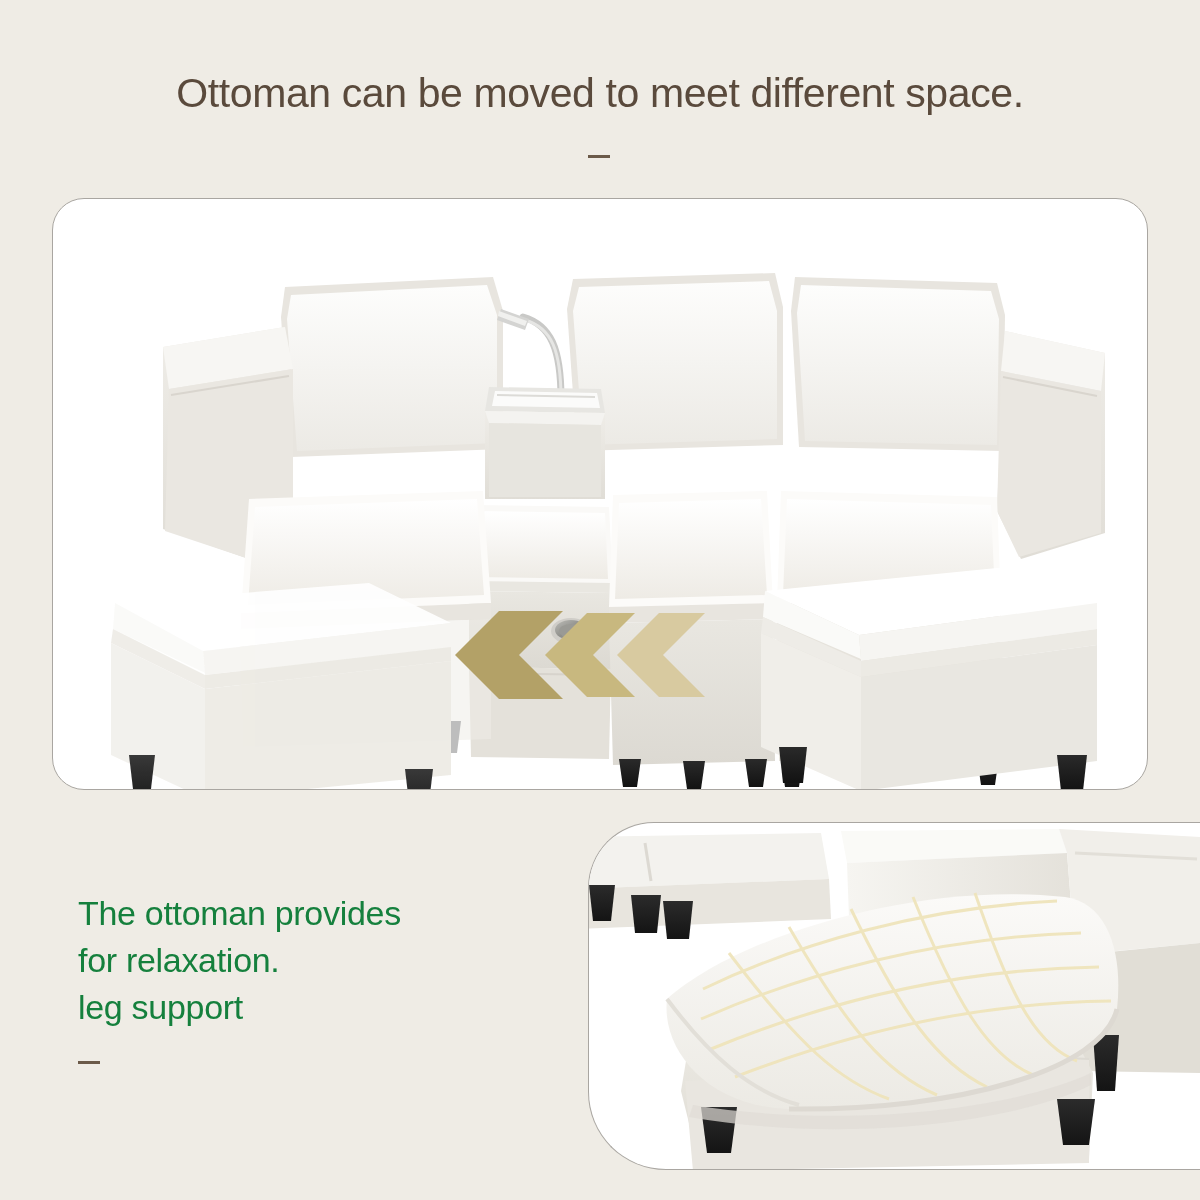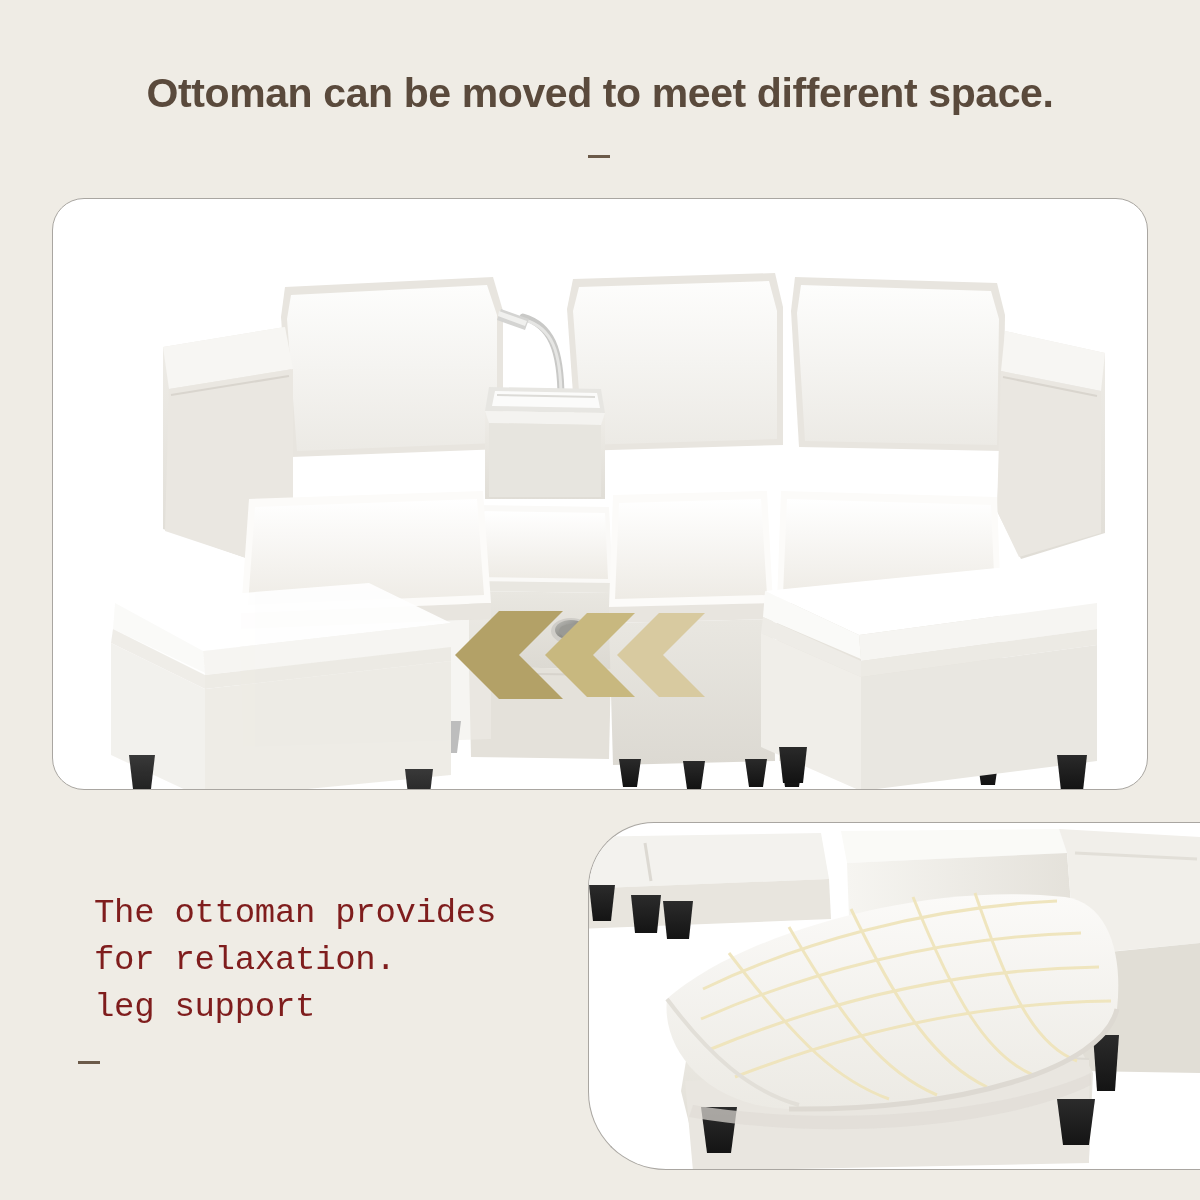--- a/index.html
+++ b/index.html
@@ -17,21 +17,21 @@
     background:#efece5;
   }
 
   
   .headline {
     position:absolute;
     left:0; top:70px;
     width:1200px;
     text-align:center;
     font-size:41px;
-    font-weight:700;
+    font-weight:400;
     letter-spacing:-0.4px;
     color:#5a4a3c;
     white-space:nowrap;
   }
   .headline-rule {
     position:absolute;
     left:588px; top:155px;
     width:22px; height:3px;
     background:#6b5a49;
   }
@@ -46,28 +46,27 @@
     border-radius:32px;
     overflow:hidden;
   }
 
   
   .scene { position:absolute; inset:0; }
 
   
   .subcopy {
     position:absolute;
-    left:94px; top:890px;
+    left:78px; top:890px;
     width:470px;
     font-size:34px;
     line-height:47px;
     font-weight:400;
     letter-spacing:-0.3px;
-    color:#7f1d1d;
-    font-family:Liberation Mono, monospace;
+    color:#15803d;
   }
   .subcopy-rule {
     position:absolute;
     left:78px; top:1061px;
     width:22px; height:3px;
     background:#6b5a49;
   }
 
   
   .inset-panel {

